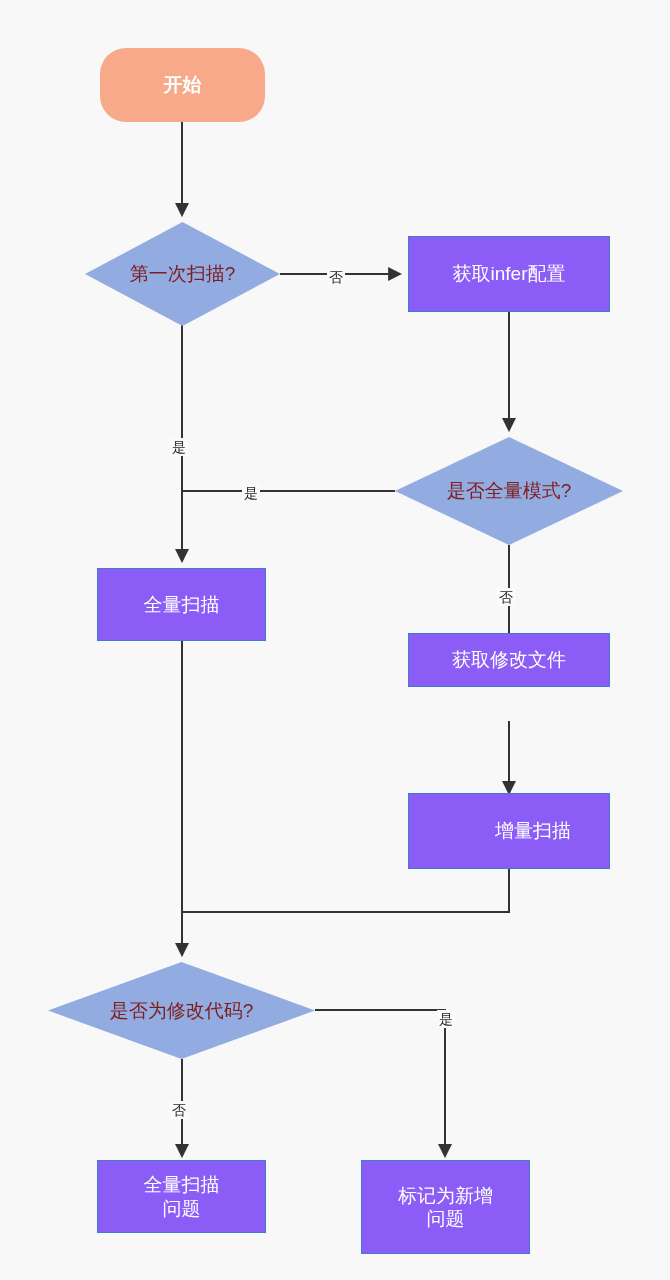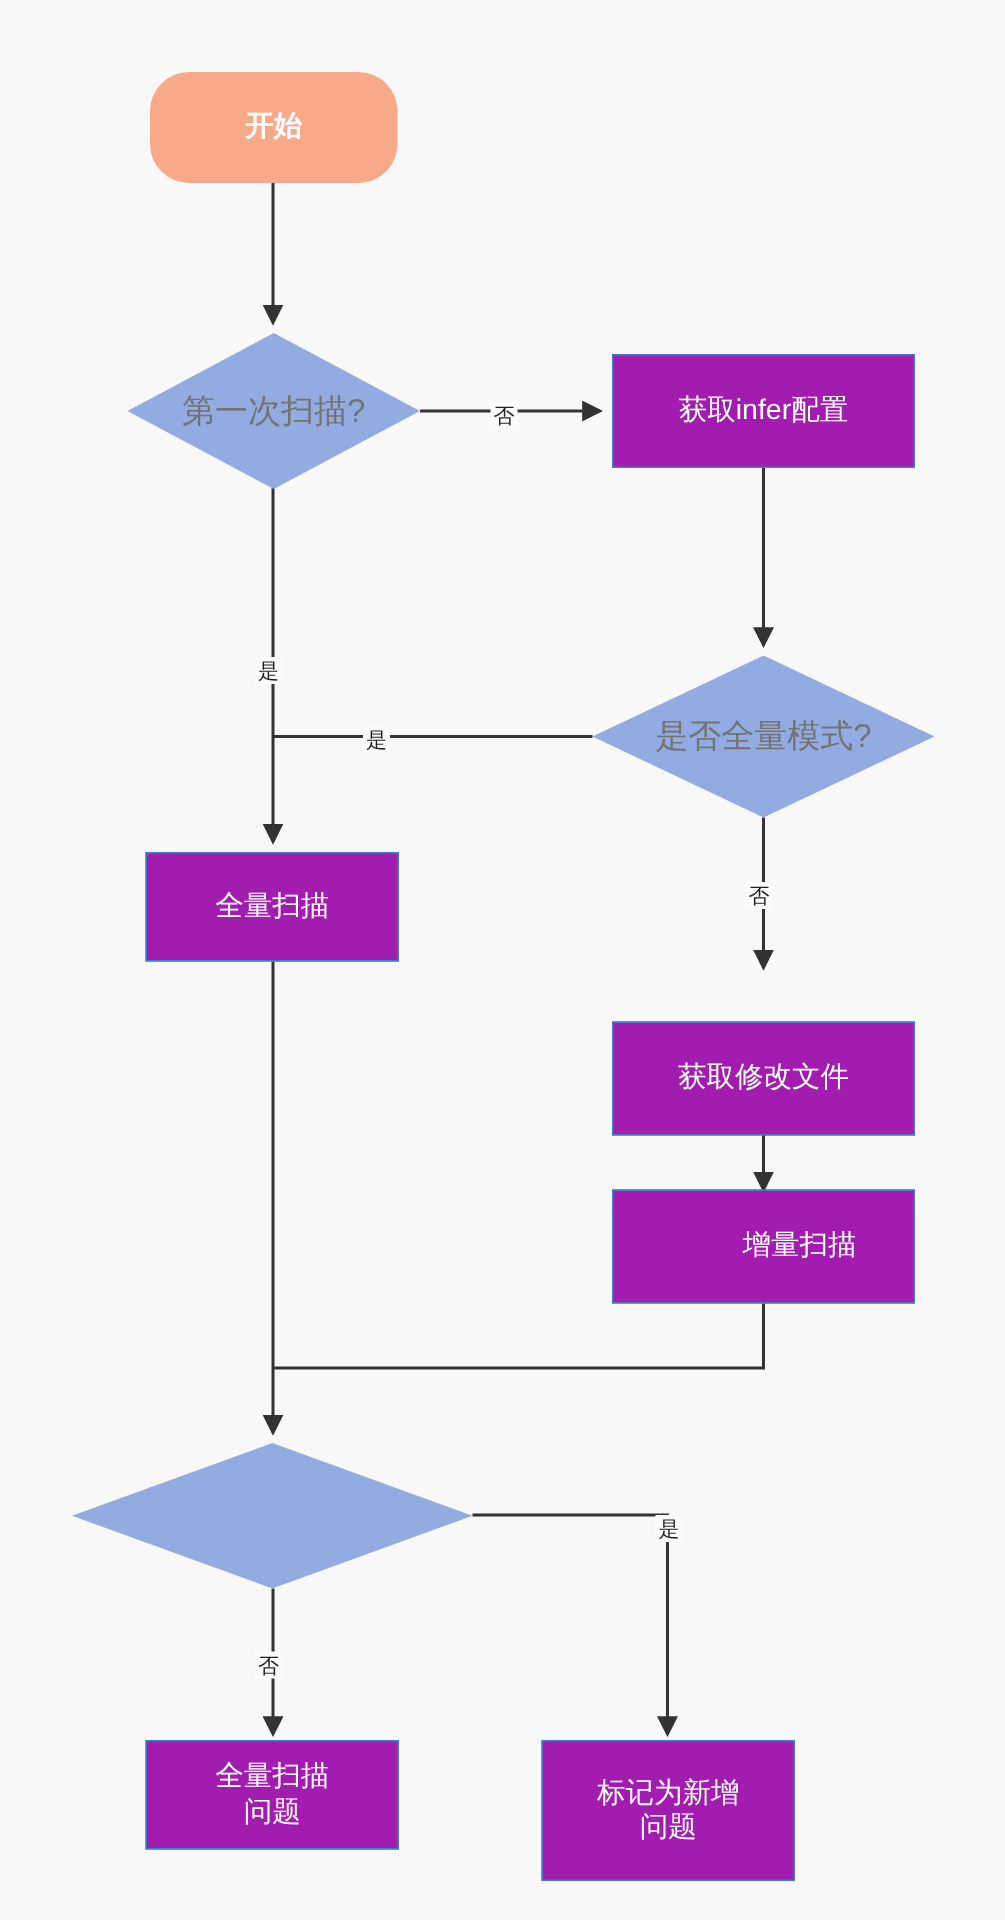--- a/index.html
+++ b/index.html
@@ -33,43 +33,43 @@
     color: #ffffff;
     line-height: 1.22;
   }
   .node-start {
     background: #f7a98a;
     border-radius: 26px;
     font-size: 19px;
     font-weight: 700;
   }
   .node-process {
-    background: #a21caf;
+    background: #8b5cf6;
     border: 1px solid #3f7ccd;
     font-size: 19px;
     font-weight: 400;
   }
   .node-decision-wrap {
     position: absolute;
     display: flex;
     align-items: center;
     justify-content: center;
   }
   .node-decision-wrap .diamond-shape {
     position: absolute;
     left: 0; top: 0;
     width: 100%; height: 100%;
     background: #92abe0;
     clip-path: polygon(50% 0%, 100% 50%, 50% 100%, 0% 50%);
   }
   .node-decision-wrap .diamond-label {
     position: relative;
     z-index: 2;
-    color: #737373;
-    font-size: 22px;
+    color: #7f1d1d;
+    font-size: 19px;
     white-space: nowrap;
   }
   .edge-label {
     position: absolute;
     background: #fbfbfb;
     color: #1f1f1f;
     font-size: 14px;
     line-height: 1;
     padding: 2px 2px;
     white-space: nowrap;
@@ -131,30 +131,31 @@
 
   <div class="node-decision-wrap" style="left:395px; top:437px; width:228px; height:108px;">
     <div class="diamond-shape"></div>
     <span class="diamond-label">是否全量模式?</span>
   </div>
 
   <div class="node node-process" style="left:97px; top:568px; width:169px; height:73px;">
     <span>全量扫描</span>
   </div>
 
-  <div class="node node-process" style="left:408px; top:681px; width:202px; height:76px;text-align:right;">
+  <div class="node node-process" style="left:408px; top:633px; width:202px; height:54px;text-align:right;">
     <span>获取修改文件</span>
   </div>
 
   <div class="node node-process" style="left:408px; top:793px; width:202px; height:76px;padding-left:48px;">
     <span>增量扫描</span>
   </div>
 
   <div class="node-decision-wrap" style="left:48px; top:962px; width:267px; height:97px;">
     <div class="diamond-shape"></div>
+    <span class="diamond-label">是否为修改代码?</span>
   </div>
 
   <div class="node node-process two-line" style="left:97px; top:1160px; width:169px; height:73px;">
     <span>全量扫描
 问题</span>
   </div>
 
   <div class="node node-process two-line" style="left:361px; top:1160px; width:169px; height:94px;">
     <span>标记为新增
 问题</span>

